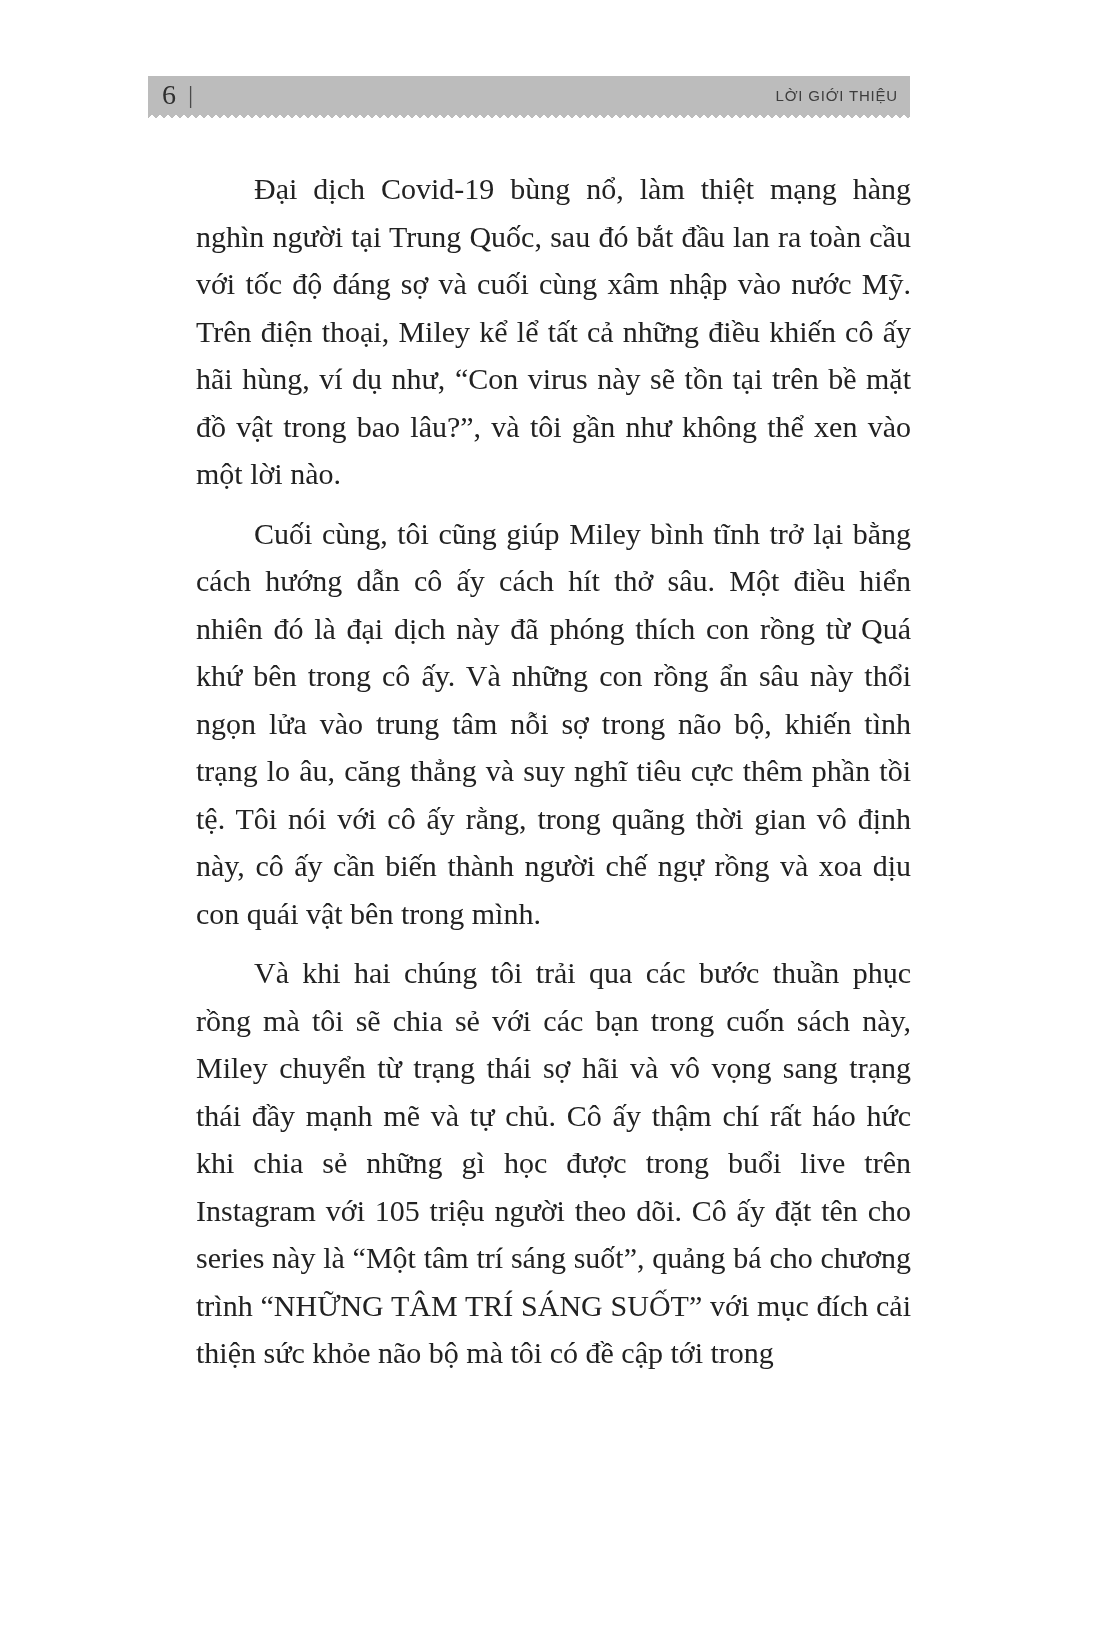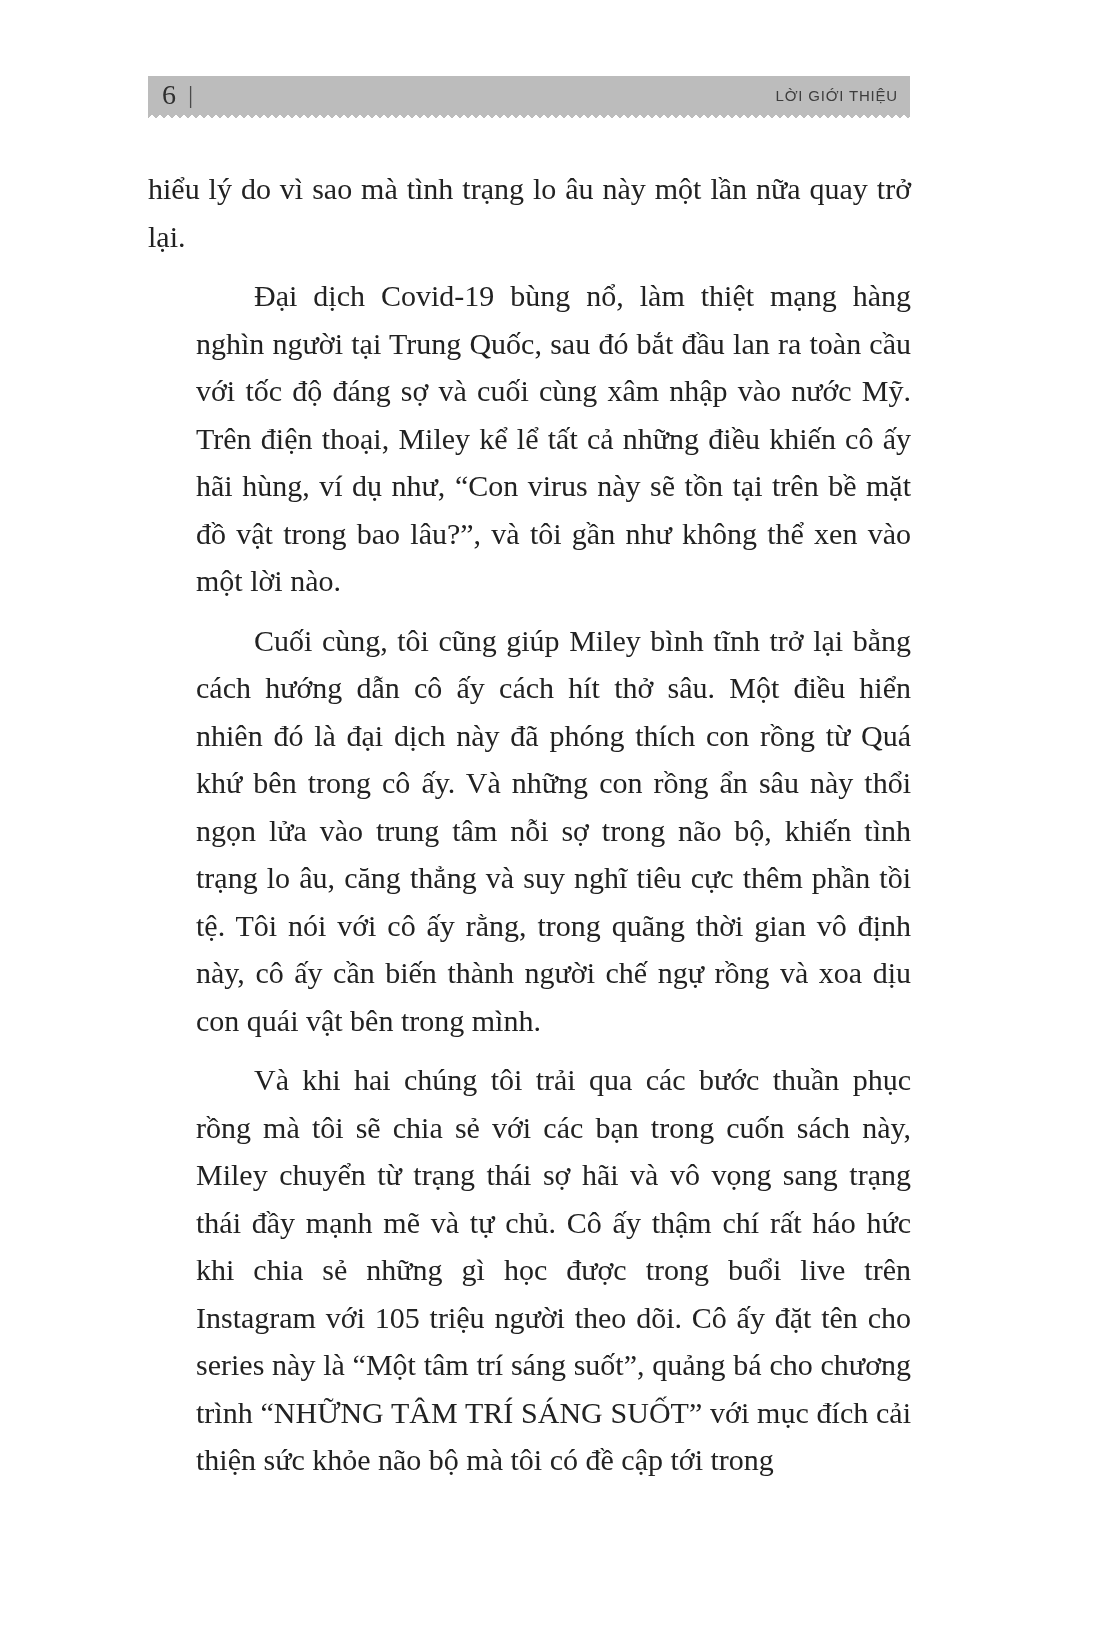--- a/index.html
+++ b/index.html
@@ -90,19 +90,18 @@
 
   <div class="header-bar">
     <div class="page-number-group">
       <span class="page-number">6</span>
       <span class="page-separator">|</span>
     </div>
     <span class="header-title">LỜI GIỚI THIỆU</span>
   </div>
 
   <div class="content">
-    <p>hiểu lý do vì sao mà tình trạng lo âu này một lần nữa quay trở lại.</p>
     <p class="indent">Đại dịch Covid-19 bùng nổ, làm thiệt mạng hàng nghìn người tại Trung Quốc, sau đó bắt đầu lan ra toàn cầu với tốc độ đáng sợ và cuối cùng xâm nhập vào nước Mỹ. Trên điện thoại, Miley kể lể tất cả những điều khiến cô ấy hãi hùng, ví dụ như, “Con virus này sẽ tồn tại trên bề mặt đồ vật trong bao lâu?”, và tôi gần như không thể xen vào một lời nào.</p>
     <p class="indent">Cuối cùng, tôi cũng giúp Miley bình tĩnh trở lại bằng cách hướng dẫn cô ấy cách hít thở sâu. Một điều hiển nhiên đó là đại dịch này đã phóng thích con rồng từ Quá khứ bên trong cô ấy. Và những con rồng ẩn sâu này thổi ngọn lửa vào trung tâm nỗi sợ trong não bộ, khiến tình trạng lo âu, căng thẳng và suy nghĩ tiêu cực thêm phần tồi tệ. Tôi nói với cô ấy rằng, trong quãng thời gian vô định này, cô ấy cần biến thành người chế ngự rồng và xoa dịu con quái vật bên trong mình.</p>
     <p class="indent">Và khi hai chúng tôi trải qua các bước thuần phục rồng mà tôi sẽ chia sẻ với các bạn trong cuốn sách này, Miley chuyển từ trạng thái sợ hãi và vô vọng sang trạng thái đầy mạnh mẽ và tự chủ. Cô ấy thậm chí rất háo hức khi chia sẻ những gì học được trong buổi live trên Instagram với 105 triệu người theo dõi. Cô ấy đặt tên cho series này là “Một tâm trí sáng suốt”, quảng bá cho chương trình “NHỮNG TÂM TRÍ SÁNG SUỐT” với mục đích cải thiện sức khỏe não bộ mà tôi có đề cập tới trong</p>
   </div>
 
 </div>
 
 </body></html>

